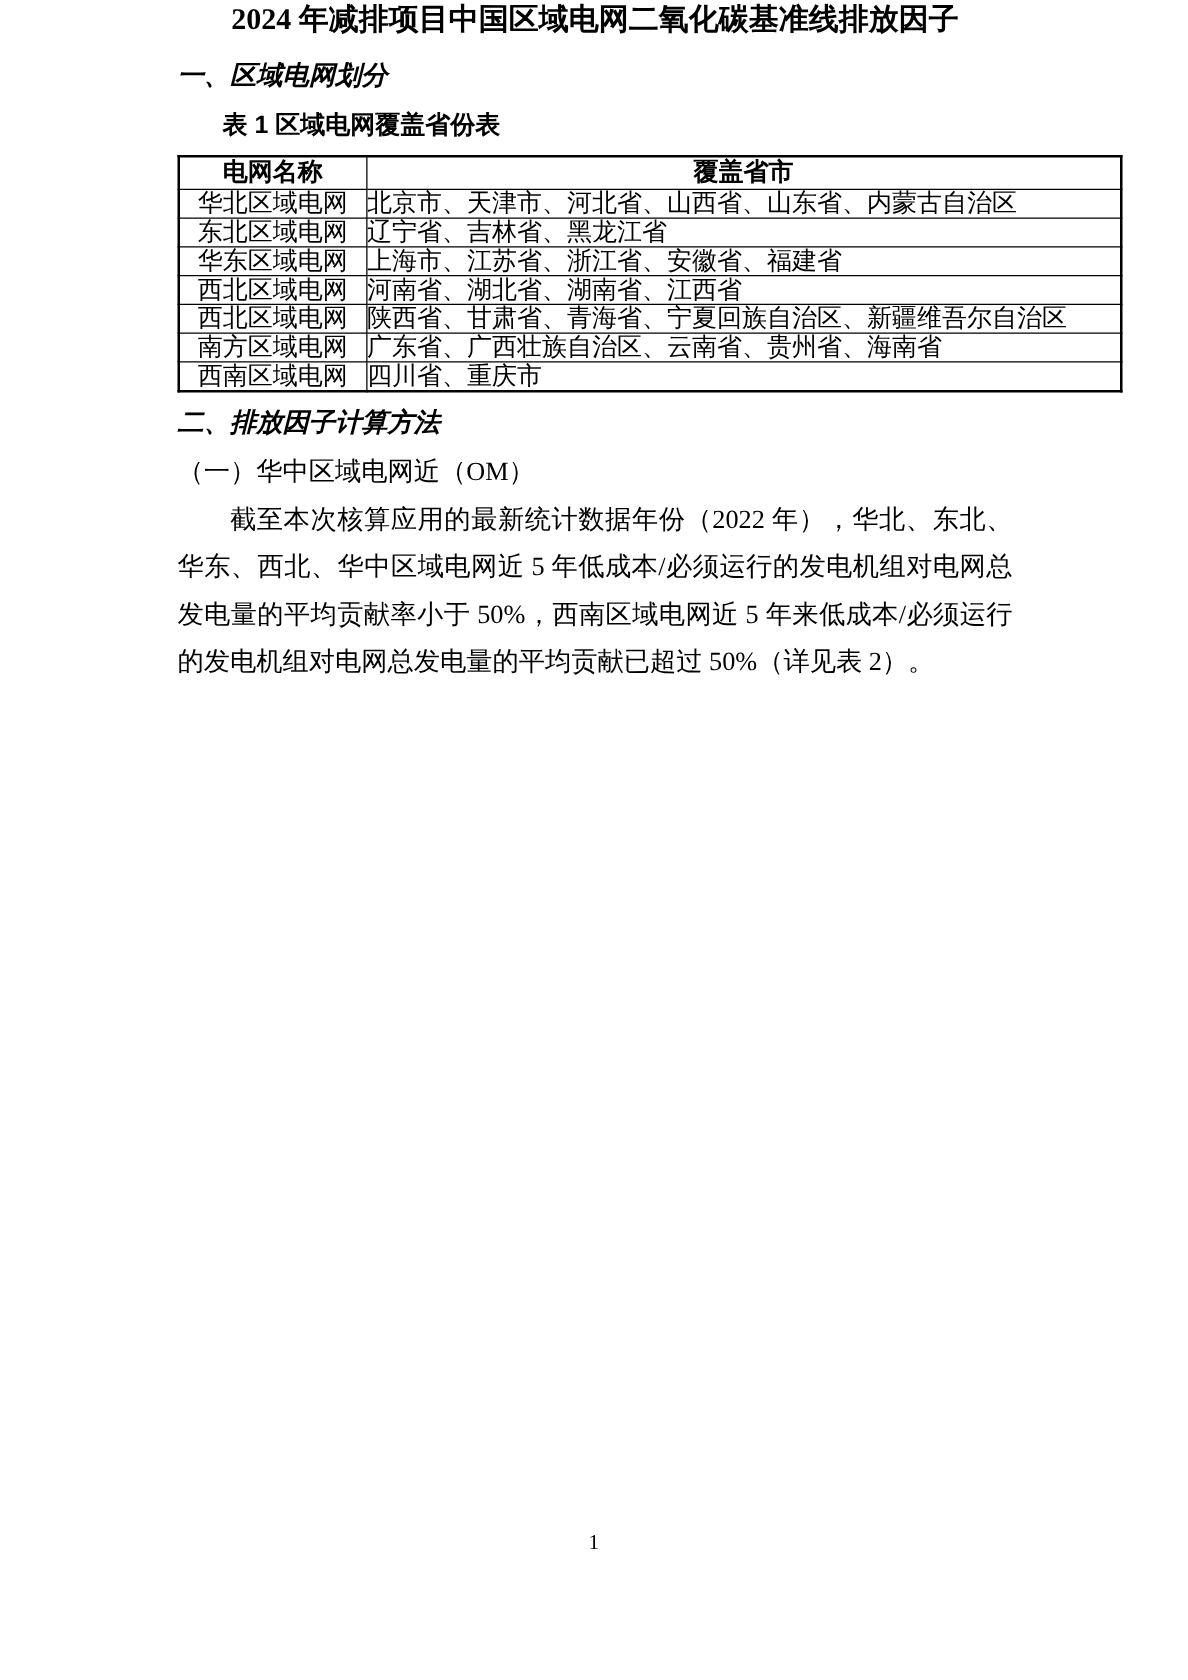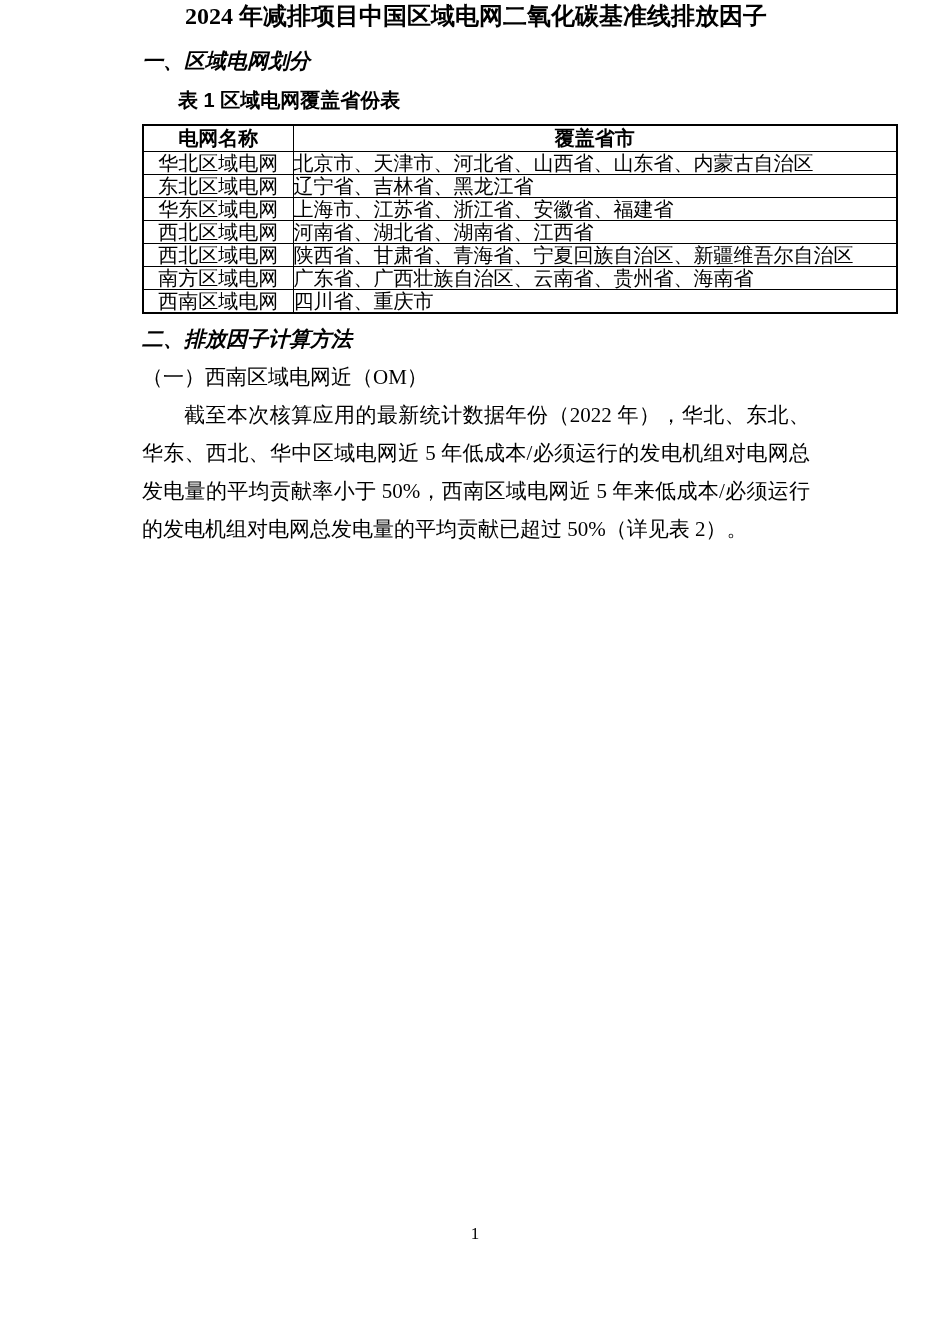--- a/index.html
+++ b/index.html
@@ -145,19 +145,19 @@
       </tr>
       <tr>
         <td class="cell-name">西南区域电网</td>
         <td class="cell-prov">四川省、重庆市</td>
       </tr>
     </tbody>
   </table>
 
   <h2 class="sec-heading sec-heading-2">二、排放因子计算方法</h2>
 
-  <p class="sub-heading">（一）西南区域电网近（OM）</p>
+  <p class="sub-heading">（一）华中区域电网近（OM）</p>
 
   <p class="para">截至本次核算应用的最新统计数据年份（2022 年），华北、东北、华东、西北、华中区域电网近 5 年低成本/必须运行的发电机组对电网总发电量的平均贡献率小于 50%，西南区域电网近 5 年来低成本/必须运行的发电机组对电网总发电量的平均贡献已超过 50%（详见表 2）。</p>
 
 </div>
 
 <div class="page-number">1</div>
 
 </body></html>

